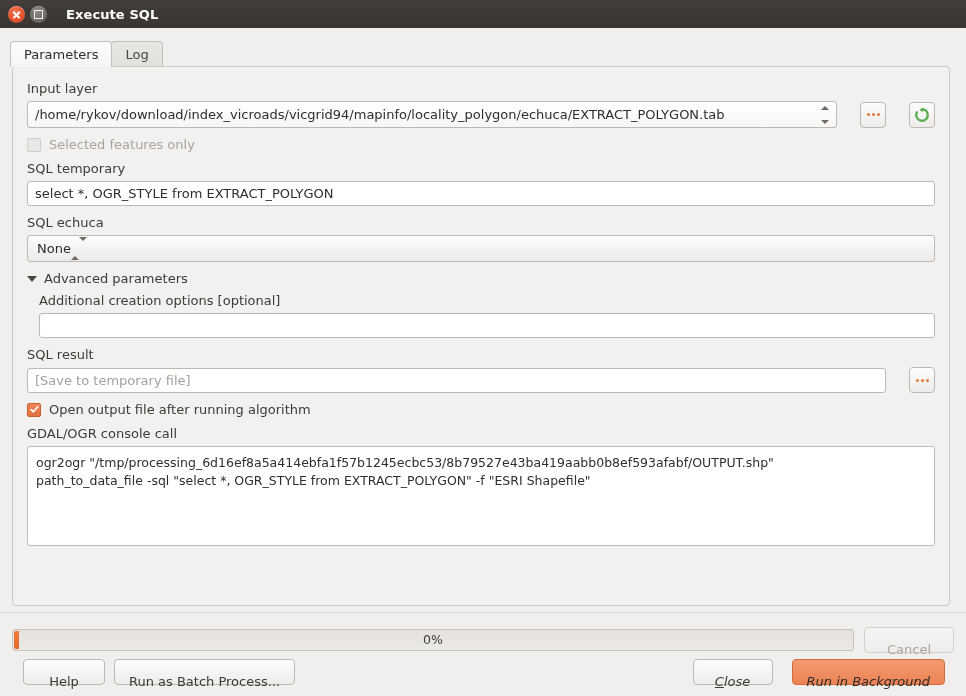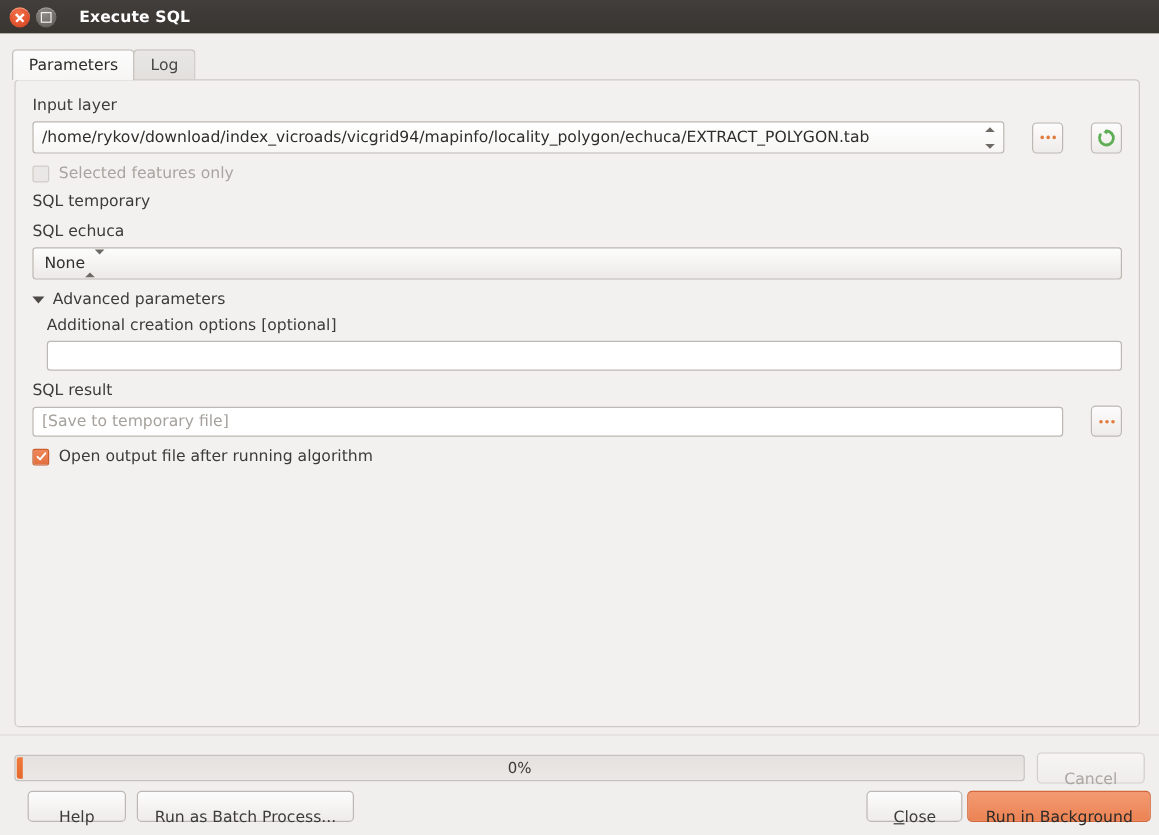--- a/index.html
+++ b/index.html
@@ -350,22 +350,22 @@
     font-size: 13px;
   }
   .btn .mnem { text-decoration: underline; }
   .btnbar-left {
     position: absolute;
     left: 23px; top: 47px;
     display: flex; gap: 9px;
   }
   .btnbar-right {
     position: absolute;
-    right: 7px; top: 47px;
-    display: flex; gap: 4px;
+    right: 21px; top: 47px;
+    display: flex; gap: 19px; font-style: italic;
   }
 </style>
 </head>
 <body>
 
 <div class="titlebar">
   <div class="win-btn win-close">
     <span class="glyph-x"></span>
   </div>
   <div class="win-btn win-max">
@@ -408,20 +408,21 @@
       </div>
     </div>
 
     <div class="row chk-row">
       <span class="chkbox off"></span>
       <span class="chk-label disabled">Selected features only</span>
     </div>
 
     <div class="row">
       <span class="label">SQL temporary</span>
+      <input class="field" type="text" value="select *, OGR_STYLE from EXTRACT_POLYGON" style="">
     </div>
 
     <div class="row">
       <span class="label">SQL echuca</span>
       <div class="dialect-combo">
         <span>None</span>
         <span class="spinner">
           <i class="spin-up"></i>
           <i class="spin-dn"></i>
         </span>
@@ -456,20 +457,25 @@
 
     <div class="row chk-row">
       <span class="chkbox on">
         <svg class="tick" viewBox="0 0 10 10">
           <path d="M1.4 5.2 L3.8 7.6 L8.6 2.0" fill="none" stroke="#ffffff" stroke-width="1.8" stroke-linecap="round" stroke-linejoin="round"></path>
         </svg>
       </span>
       <span class="chk-label">Open output file after running algorithm</span>
     </div>
 
+    <div class="row">
+      <span class="label">GDAL/OGR console call</span>
+      <textarea class="console" readonly="" style="">ogr2ogr "/tmp/processing_6d16ef8a5a414ebfa1f57b1245ecbc53/8b79527e43ba419aabb0b8ef593afabf/OUTPUT.shp"
+path_to_data_file -sql "select *, OGR_STYLE from EXTRACT_POLYGON" -f "ESRI Shapefile"</textarea>
+    </div>
 
   </div>
 </div>
 
 <div class="bottom">
   <div class="sep"></div>
 
   <div class="progress-row">
     <div class="progressbar">
       <div class="progress-fill"></div>

